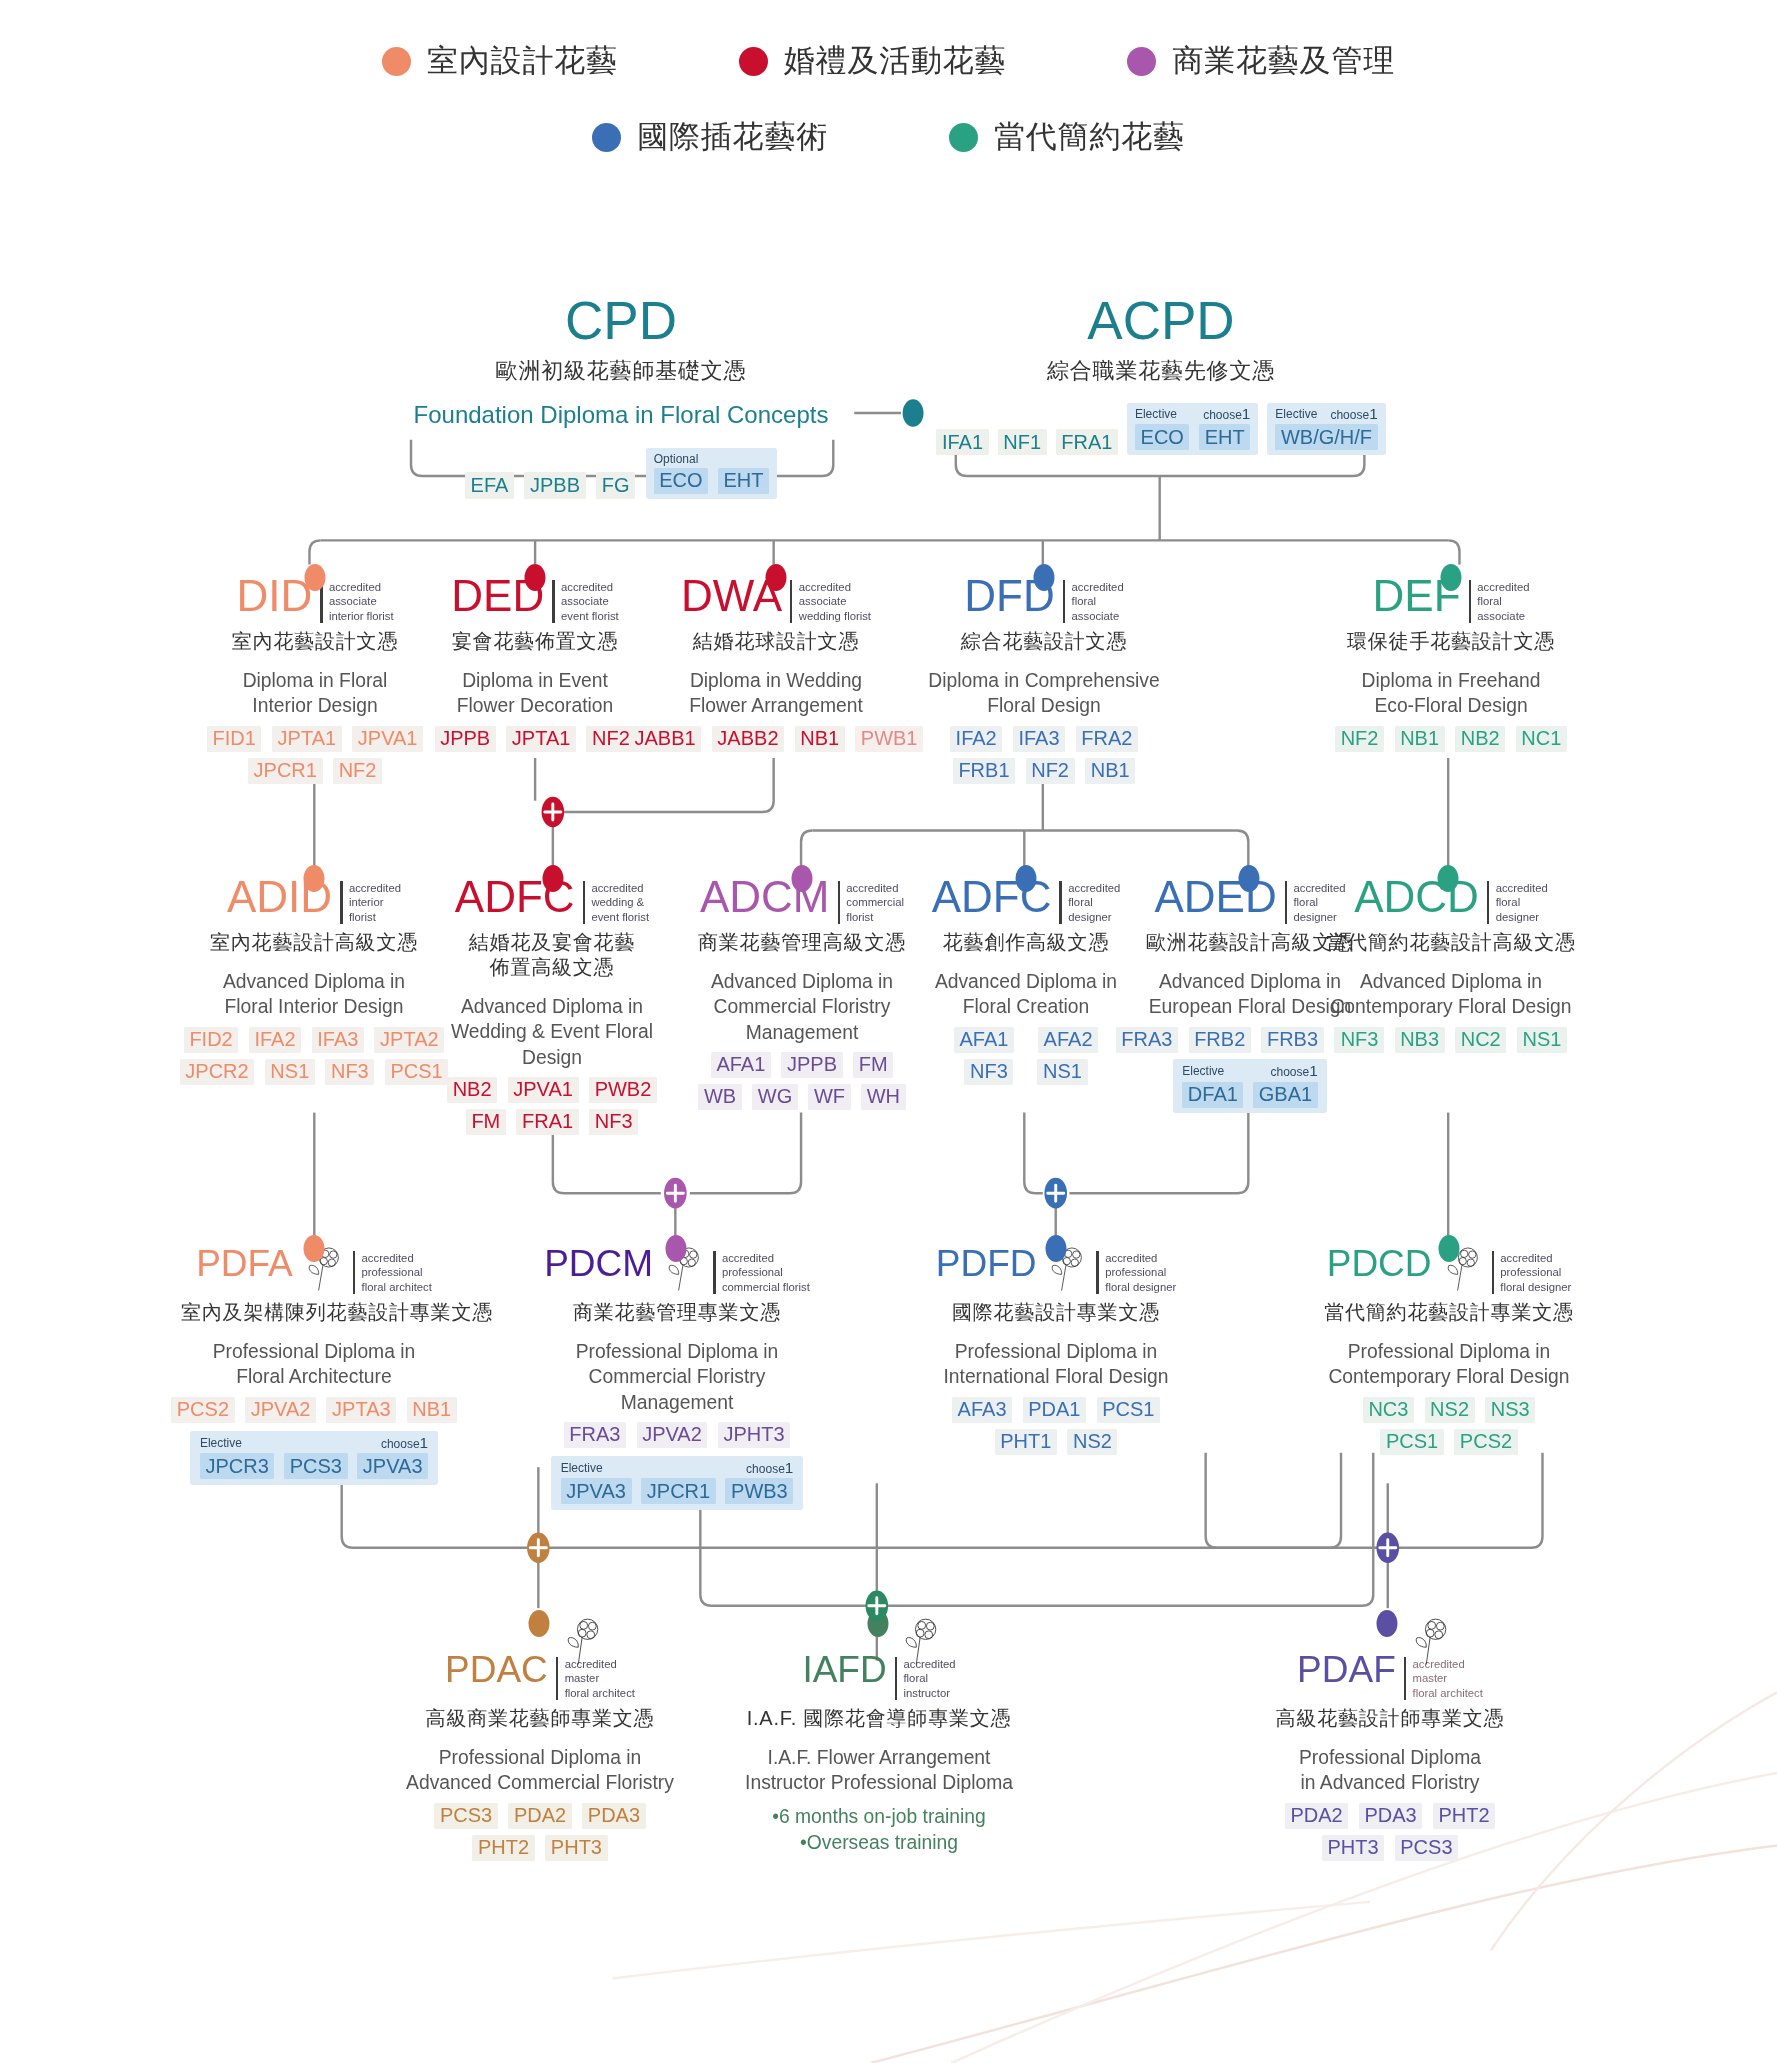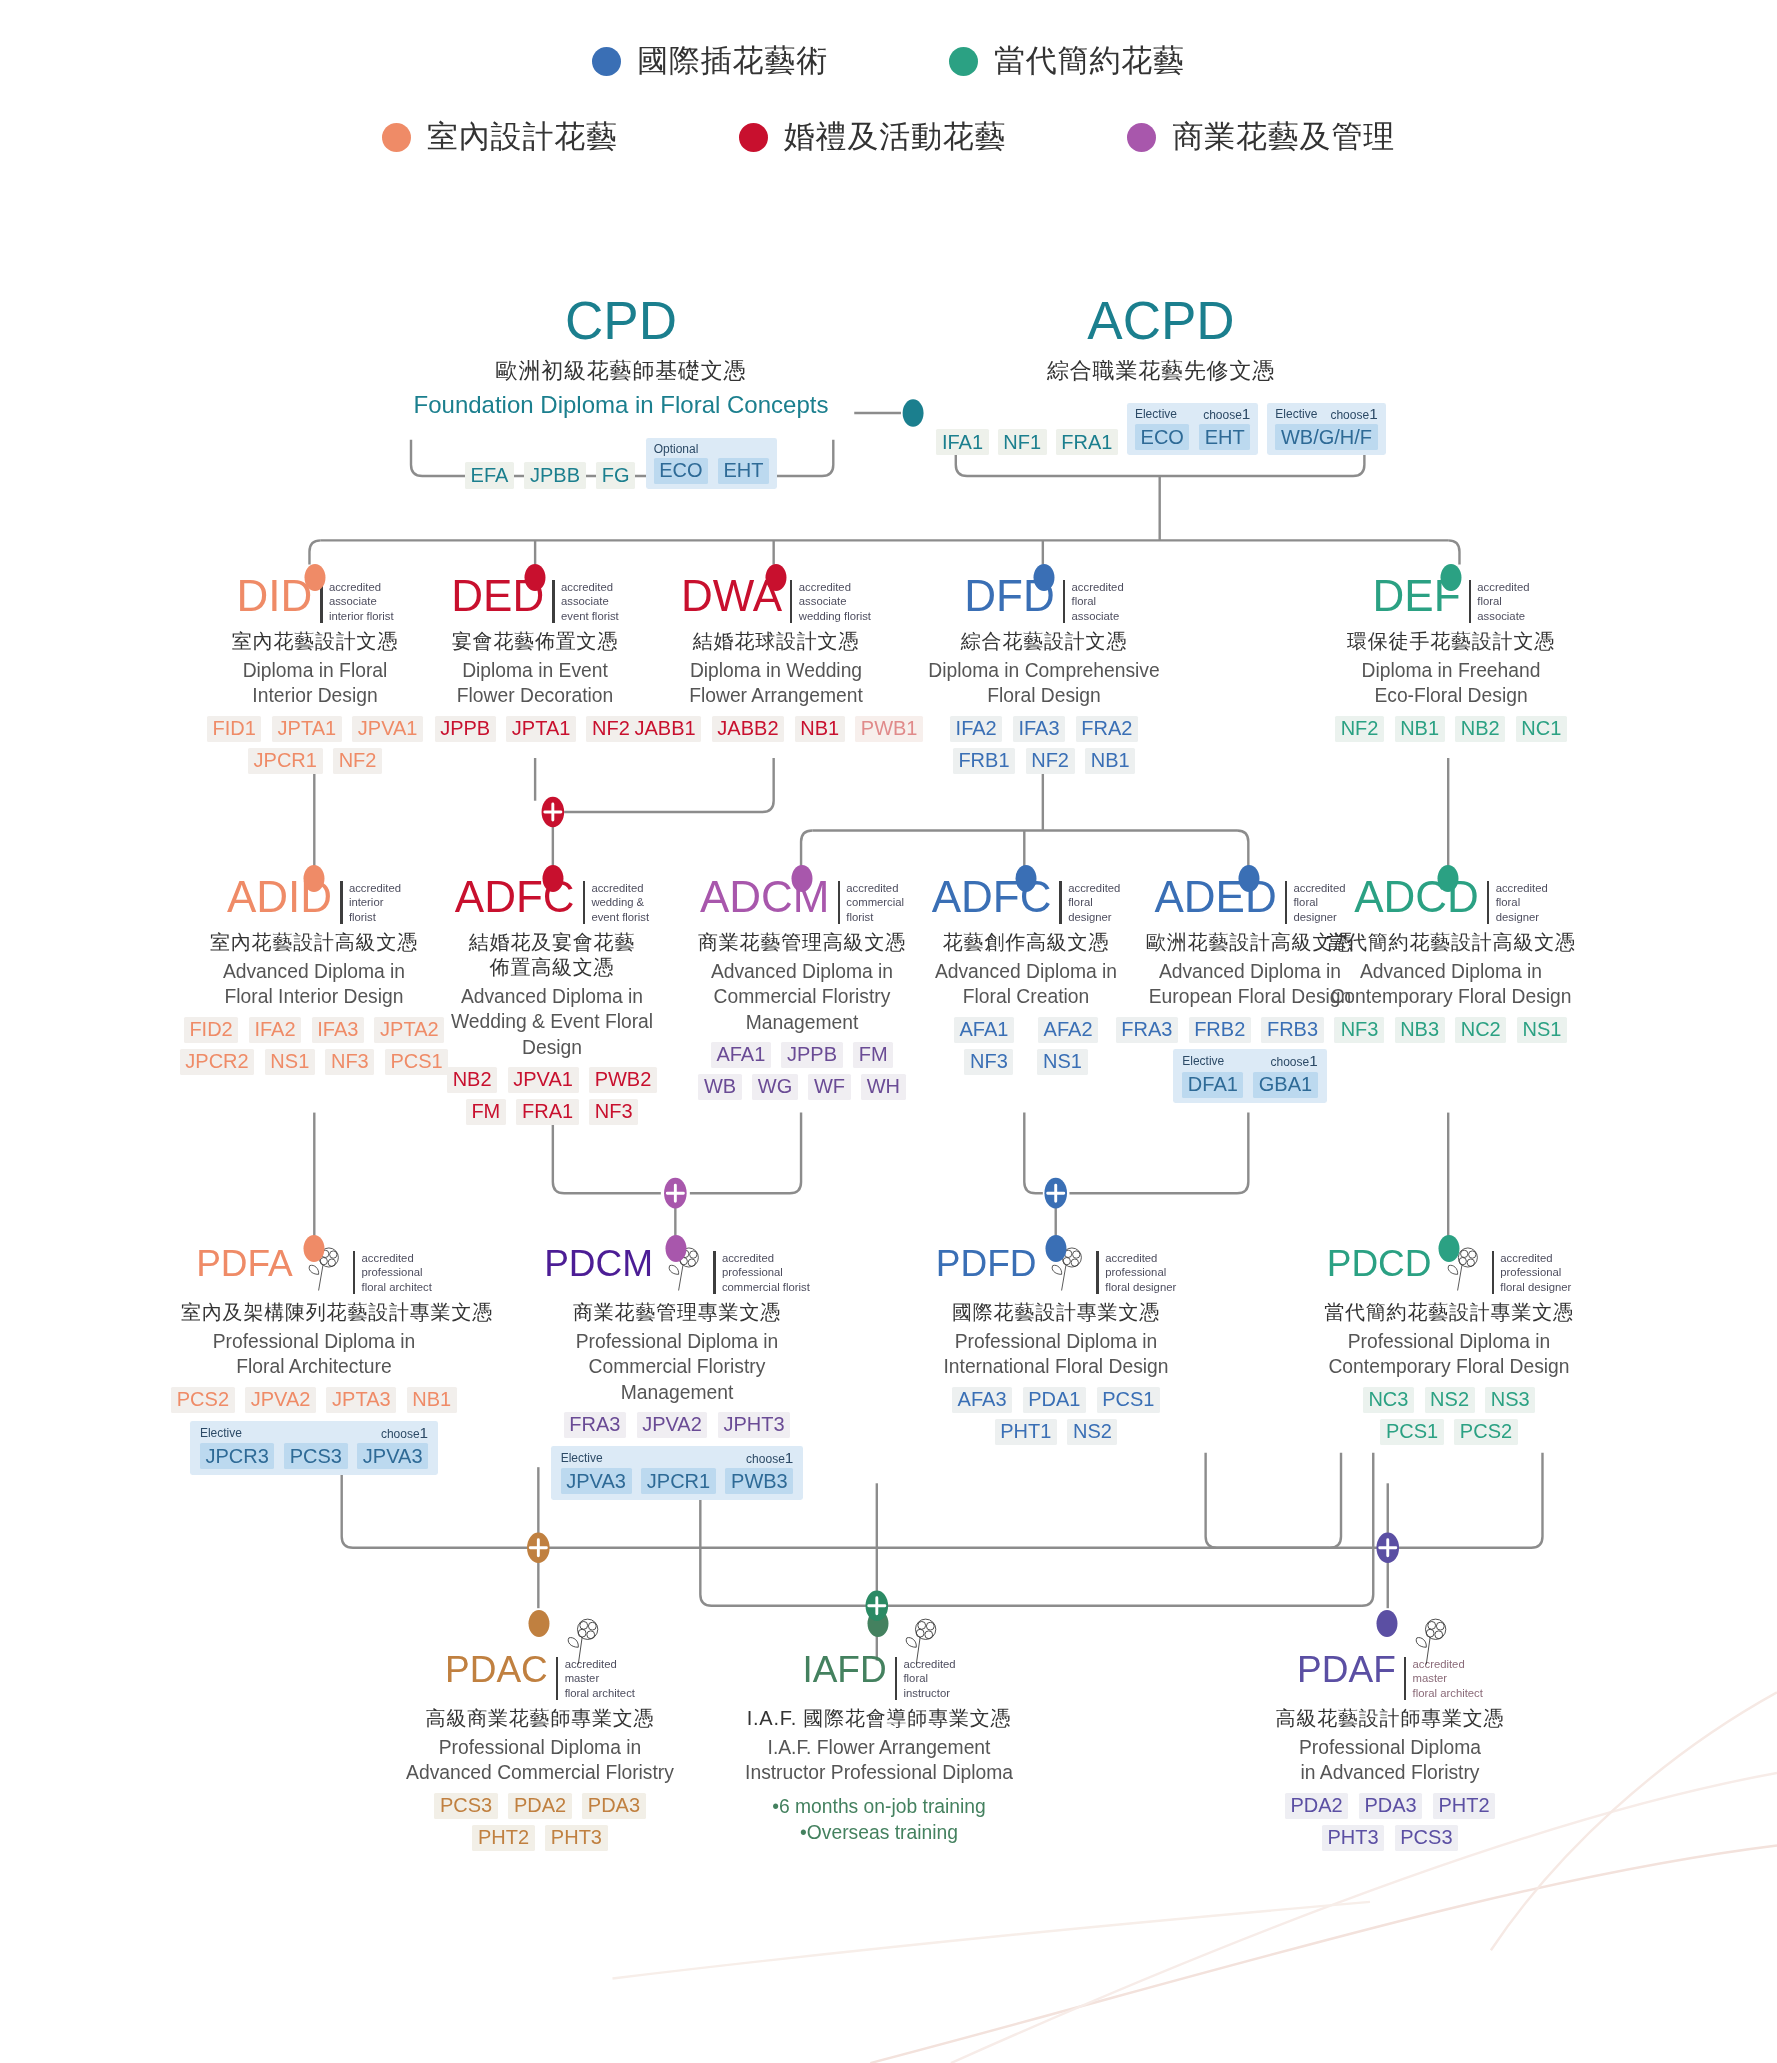--- a/index.html
+++ b/index.html
@@ -37,21 +37,21 @@
     font-size:44px; font-weight:400; letter-spacing:0px;
     font-family:"Liberation Sans","DejaVu Sans",sans-serif;
   }
   .code.small { font-size:37px; }
   .accred-wrap { display:flex; align-items:center; gap:6.4px; padding-top:5.6px; }
   .accred-bar { width:2.4px; align-self:stretch; background:#3d3d3d; }
   .accred { font-size:11.3px; line-height:1.28; color:#4d4d5e; text-align:left; white-space:nowrap; }
   .flower-ico { width:44px; height:47px; flex:none; margin-bottom:1.6px; }
 
   .title-zh { font-size:20px; color:#333; margin-top:6.4px; line-height:1.25; letter-spacing:0.8px; white-space:nowrap; }
-  .title-en { font-size:19.3px; color:#555; margin-top:4px; line-height:1.3; }
+  .title-en { font-size:19.3px; color:#555; margin-top:14px; line-height:1.3; }
   .chip { font-size:20px; padding:1.6px 5.6px; border-radius:1.6px; white-space:nowrap; }
   .chips-row { display:flex; justify-content:center; gap:10.5px; width:100%; }
 
   .elective-box {
     margin:8px auto 0; padding:4.8px 9.7px 5.6px; background:#dceaf6; border-radius:2.4px;
     display:inline-block;
   }
   .elective-head { display:flex; justify-content:space-between; gap:24px; font-size:12px; color:#2c4a66; margin-bottom:2.4px; }
   .elective-head .one { font-size:15.3px; line-height:0.9; }
   .elective-chips { display:flex; justify-content:center; gap:9.7px;align-items:flex-end; }
@@ -73,40 +73,40 @@
 <svg class="bg-decor" viewBox="0 0 2205 2560" preserveAspectRatio="none">
   <path d="M2205 2290 C 1880 2330, 1500 2450, 1080 2560" fill="none" stroke="#f3e2dc" stroke-width="3"></path>
   <path d="M2205 2200 C 1930 2250, 1560 2390, 1180 2560" fill="none" stroke="#f7ece8" stroke-width="3"></path>
   <path d="M2205 2100 C 2060 2180, 1930 2300, 1850 2420" fill="none" stroke="#f6e9e4" stroke-width="3"></path>
   <path d="M760 2455 C 1050 2420, 1350 2390, 1700 2360" fill="none" stroke="#f7eee9" stroke-width="3"></path>
 </svg>
 
 <div id="legend">
   <div class="legend-row">
     <div class="legend-item">
+      <span class="legend-dot" style="background: rgb(239, 139, 103);"></span>
+      <span class="legend-label">室內設計花藝</span>
+    </div>
+    <div class="legend-item">
+      <span class="legend-dot" style="background: rgb(200, 16, 46);"></span>
+      <span class="legend-label">婚禮及活動花藝</span>
+    </div>
+    <div class="legend-item">
+      <span class="legend-dot" style="background: rgb(168, 87, 172);"></span>
+      <span class="legend-label">商業花藝及管理</span>
+    </div>
+  </div>
+  <div class="legend-row">
+    <div class="legend-item">
       <span class="legend-dot" style="background: rgb(58, 111, 181);"></span>
       <span class="legend-label">國際插花藝術</span>
     </div>
     <div class="legend-item">
       <span class="legend-dot" style="background: rgb(43, 161, 131);"></span>
       <span class="legend-label">當代簡約花藝</span>
-    </div>
-  </div>
-  <div class="legend-row">
-    <div class="legend-item">
-      <span class="legend-dot" style="background: rgb(239, 139, 103);"></span>
-      <span class="legend-label">室內設計花藝</span>
-    </div>
-    <div class="legend-item">
-      <span class="legend-dot" style="background: rgb(200, 16, 46);"></span>
-      <span class="legend-label">婚禮及活動花藝</span>
-    </div>
-    <div class="legend-item">
-      <span class="legend-dot" style="background: rgb(168, 87, 172);"></span>
-      <span class="legend-label">商業花藝及管理</span>
     </div>
   </div>
 </div>
 
 <svg id="wires" viewBox="0 0 2205 2560">
   <g fill="none" stroke="#8c8c8c" stroke-width="3">
 
     <path d="M510 545 L510 576 Q510 590 524 590 L1020 590 Q1034 590 1034 576 L1034 545"></path>
 
     <path d="M1186 545 L1186 576 Q1186 590 1200 590 L1679 590 Q1693 590 1693 576 L1693 545"></path>

